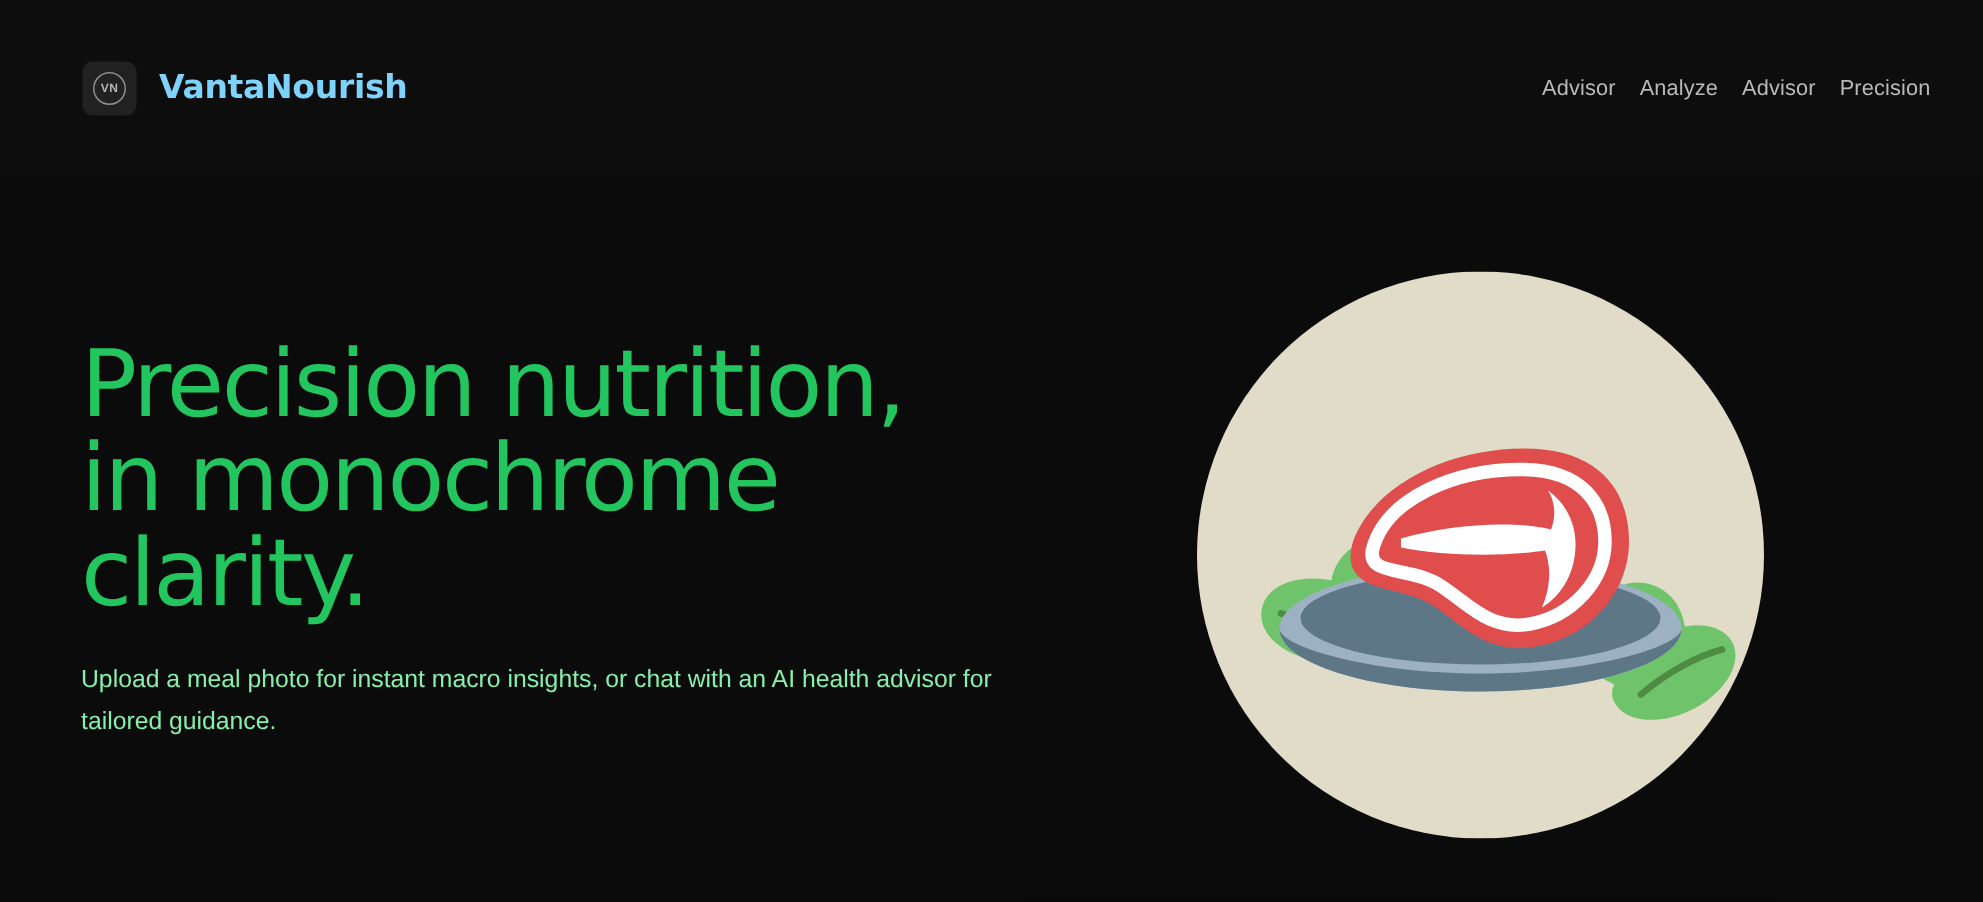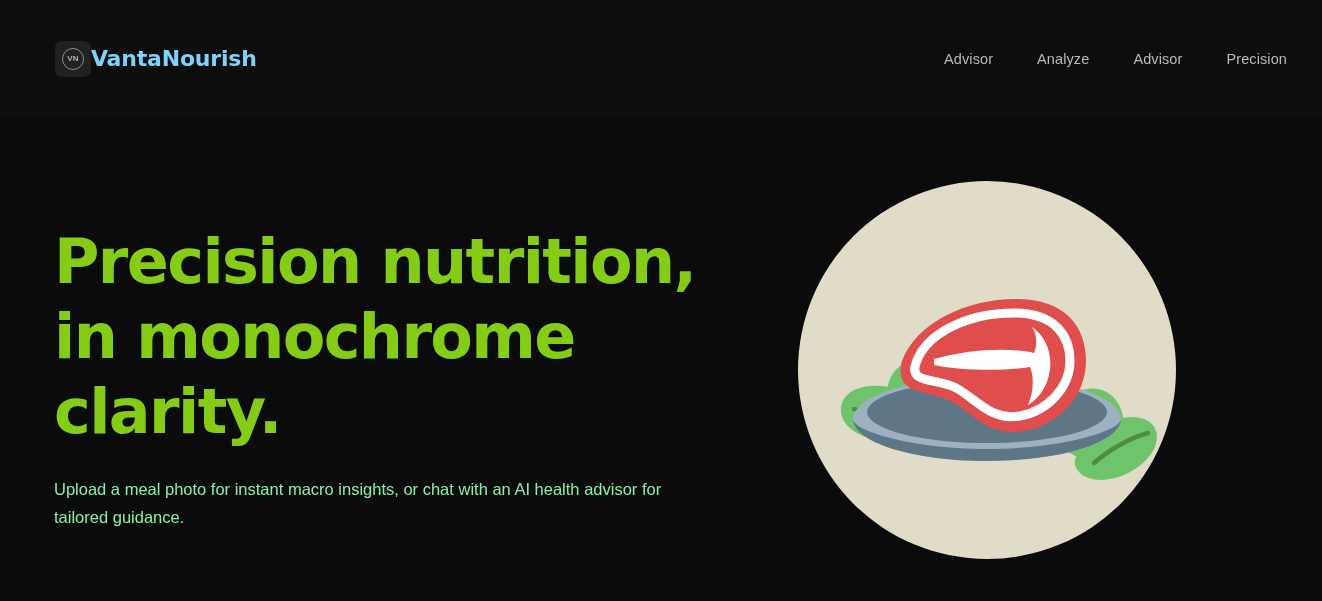--- a/index.html
+++ b/index.html
@@ -10,56 +10,56 @@
     overflow:hidden;
   }
   .page { position:relative; width:1322px; height:601px; background:#0b0b0b; }
 
   
   .header {
     position:absolute; top:0; left:0; width:1322px; height:117px;
     background:#0d0d0d;
     display:flex; align-items:center;
   }
-  .brand { display:flex; align-items:center; gap:0; margin-left:55px; }
+  .brand { display:flex; align-items:center; gap:15px; margin-left:55px; }
   .logo-tile {
     width:36px; height:36px; border-radius:7px; background:#212121;
     display:flex; align-items:center; justify-content:center; flex:0 0 auto;
   }
   .logo-ring {
     width:22px; height:22px; border-radius:50%;
     border:1.4px solid #8d8d8d;
     display:flex; align-items:center; justify-content:center;
   }
   .logo-mono {
     font-size:8px; font-weight:700; color:#b5b5b5; letter-spacing:0.2px;
     line-height:1; font-family:"Liberation Sans", sans-serif;
   }
   .brand-name {
     font-size:22px; font-weight:700; color:#7dd3fc; letter-spacing:-0.2px;
     font-family:"DejaVu Sans", sans-serif;
   }
-  .nav { margin-left:auto; margin-right:35px; display:flex; align-items:center; gap:44px; }
+  .nav { margin-left:auto; margin-right:35px; display:flex; align-items:center; gap:16px; }
   .nav-link {
     font-size:14.5px; color:#b9b9b9; letter-spacing:0.1px;
     font-family:"Liberation Sans", sans-serif; cursor:pointer;
     white-space:nowrap;
   }
 
   
   .hero { position:absolute; top:117px; left:0; width:1322px; height:484px; }
 
   .hero-copy { position:absolute; left:54px; top:107px; width:660px; }
   .headline {
     font-family:"DejaVu Sans", sans-serif;
-    font-weight:700;
+    font-weight:400;
     font-size:62px;
-    line-height:75px;
+    line-height:63px;
     letter-spacing:-1.6px;
-    color:#84cc16;
+    color:#22c55e;
     white-space:pre-line;
   }
   .subhead {
     margin-top:26px;
     font-family:"Liberation Sans", sans-serif;
     font-size:16.5px;
     line-height:28px;
     color:#86efac;
     max-width:615px;
   }

